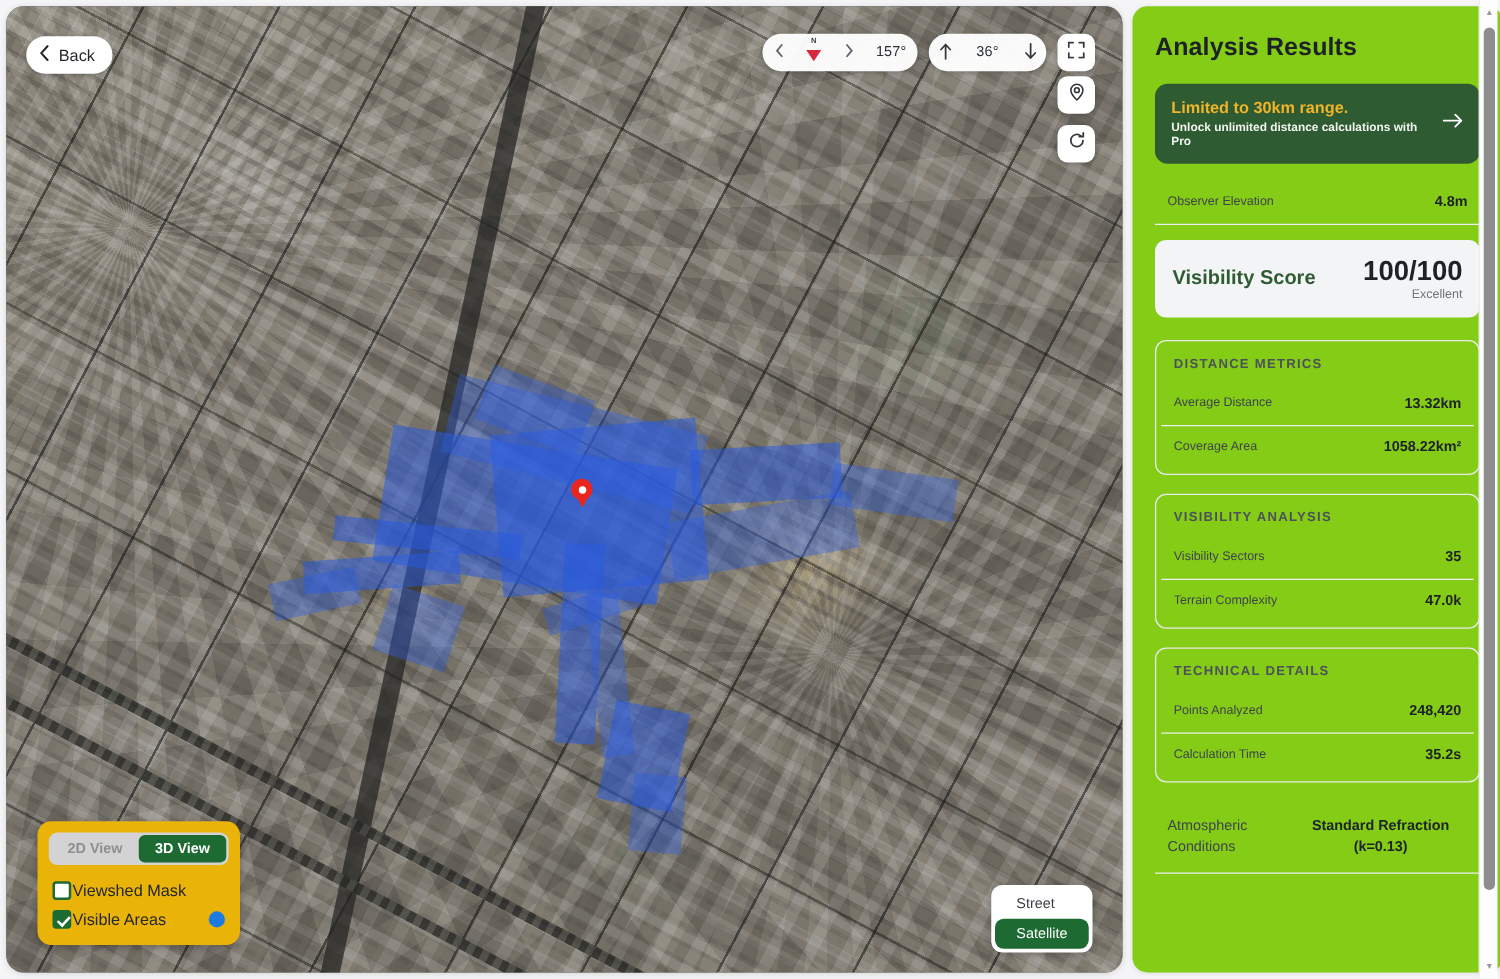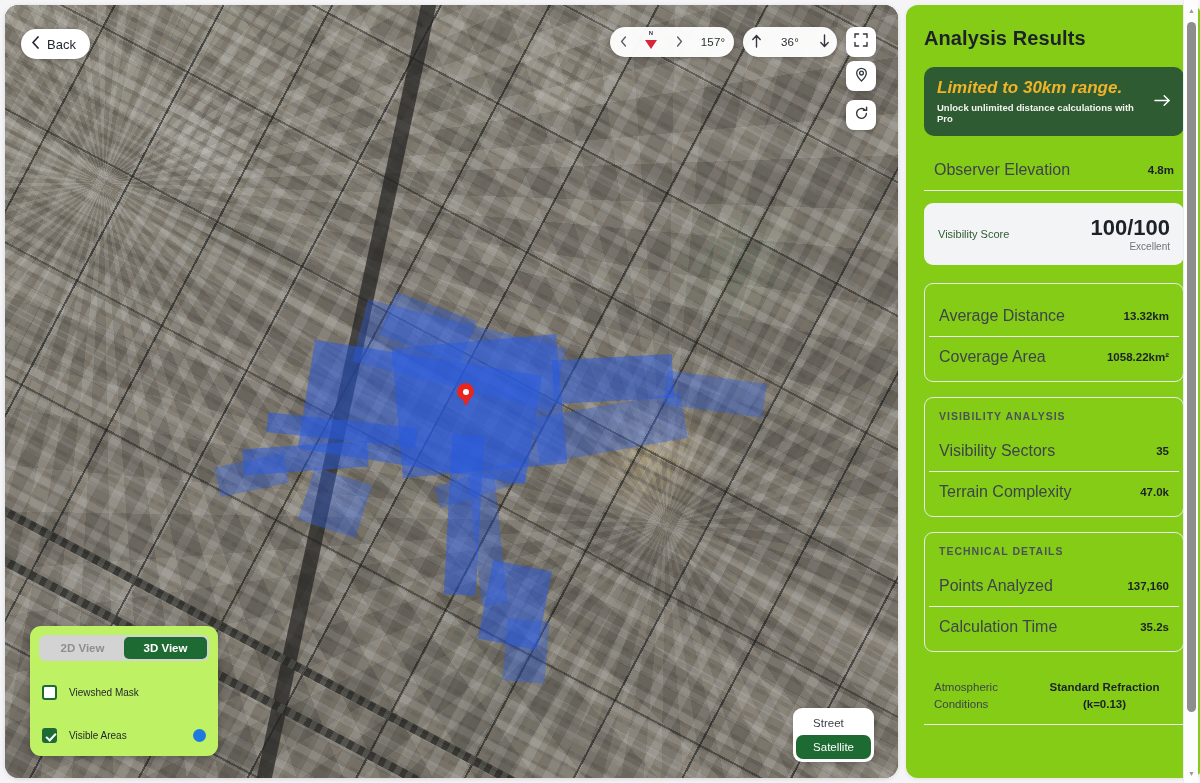--- a/index.html
+++ b/index.html
@@ -110,30 +110,30 @@
     width: 30px; height: 30px; background: #fff; border-radius: 8px;
     box-shadow: 0 1px 4px rgba(0,0,0,.22);
     display: flex; align-items: center; justify-content: center;
     color: #32363d; cursor: pointer;
   }
   .side-btns { position: absolute; right: 22px; top: 56px; z-index: 10; display: flex; flex-direction: column; gap: 9px; }
 
   
   .legend {
     position: absolute; left: 25px; bottom: 22px; z-index: 10;
-    background: #bef264; border-radius: 11px; padding: 9px;
-    box-shadow: 0 2px 7px rgba(0,0,0,.26); width: 188px;
+    background: #eab308; border-radius: 11px; padding: 9px;
+    box-shadow: 0 2px 7px rgba(0,0,0,.26); width: 162px;
   }
   .view-toggle { display: flex; background: #d3d3d3; border-radius: 7px; padding: 2px; margin-bottom: 9px; }
   .view-toggle div {
     flex: 1; text-align: center; font-size: 11.5px; font-weight: bold;
     padding: 5px 0; border-radius: 5px; color: #8e8e8e; cursor: pointer;
   }
   .view-toggle div.on { background: #1d6b32; color: #fff; }
-  .lg-row { display: flex; align-items: center; gap: 12px; padding: 4px 3px; font-size: 10px; color: #24272c; margin-top: 20px; }
+  .lg-row { display: flex; align-items: center; gap: 1px; padding: 4px 3px; font-size: 13px; color: #24272c; }
   .cb { width: 15px; height: 15px; border: 2px solid #1d6b32; border-radius: 3px; background: #fff; flex: none; }
   .cb.checked { background: #1d6b32; position: relative; }
   .cb.checked::after {
     content: ""; position: absolute; left: 4px; top: 1px; width: 4px; height: 8px;
     border: solid #fff; border-width: 0 2px 2px 0; transform: rotate(43deg);
   }
   .lg-swatch { width: 13px; height: 13px; border-radius: 50%; background: #1f7ae0; margin-left: auto; }
 
   .basemap {
     position: absolute; right: 24px; bottom: 16px; z-index: 10;
@@ -154,37 +154,37 @@
     box-shadow: 0 1px 4px rgba(0,0,0,.09);
   }
   .panel-title { font-size: 20px; font-weight: bold; color: #1d2228; margin-bottom: 17px; letter-spacing: .1px; }
 
   .promo {
     background: #2f5b33; border-radius: 10px;
     padding: 11px 13px; display: flex; align-items: center; gap: 8px;
     margin-bottom: 14px; cursor: pointer;
   }
   .promo-txt { flex: 1; }
-  .promo-h { font-size: 17px; font-weight: bold; color: #f0b429; margin-bottom: 4px; font-style: italic; }
+  .promo-h { font-size: 13px; font-weight: bold; color: #f0b429; margin-bottom: 4px; }
   .promo-s { font-size: 9.5px; font-weight: bold; color: #f2f4f0; line-height: 1.2; }
   .promo-arrow { color: #fff; font-size: 15px; }
 
   .row {
     display: flex; align-items: center; justify-content: space-between;
     padding: 11px 10px; border-bottom: 1px solid #eceef0;
   }
-  .row-lbl { font-size: 16px; color: #3e444b; }
+  .row-lbl { font-size: 10px; color: #3e444b; }
   .row-val { font-size: 11.5px; font-weight: bold; color: #1d2228; }
 
   .score-card {
     background: #f3f4f5; border-radius: 9px;
     padding: 13px 14px; margin: 12px 0 18px 0;
     display: flex; align-items: center; justify-content: space-between;
   }
-  .score-lbl { font-size: 11px; color: #2f5b33; font-weight: normal; }
+  .score-lbl { font-size: 16px; color: #2f5b33; font-weight: bold; }
   .score-num { font-size: 22px; font-weight: bold; color: #1d2228; line-height: 1.05; text-align: right; }
   .score-sub { font-size: 10px; color: #6d747c; text-align: right; margin-top: 2px; }
 
   .sect {
     border: 1px solid #e8eaec; border-radius: 9px;
     padding: 12px 4px 4px 4px; margin-bottom: 15px;
   }
   .sect-h {
     font-size: 10.5px; font-weight: bold; color: #4b525a;
     letter-spacing: 1px; padding: 0 10px 9px 10px;
@@ -370,20 +370,21 @@
 
     <div class="score-card">
       <span class="score-lbl">Visibility Score</span>
       <div>
         <div class="score-num">100/100</div>
         <div class="score-sub">Excellent</div>
       </div>
     </div>
 
     <div class="sect">
+      <div class="sect-h">DISTANCE METRICS</div>
       <div class="row">
         <span class="row-lbl">Average Distance</span>
         <span class="row-val">13.32km</span>
       </div>
       <div class="row">
         <span class="row-lbl">Coverage Area</span>
         <span class="row-val">1058.22km²</span>
       </div>
     </div>
 
@@ -396,21 +397,21 @@
       <div class="row">
         <span class="row-lbl">Terrain Complexity</span>
         <span class="row-val">47.0k</span>
       </div>
     </div>
 
     <div class="sect">
       <div class="sect-h">TECHNICAL DETAILS</div>
       <div class="row">
         <span class="row-lbl">Points Analyzed</span>
-        <span class="row-val">137,160</span>
+        <span class="row-val">248,420</span>
       </div>
       <div class="row">
         <span class="row-lbl">Calculation Time</span>
         <span class="row-val">35.2s</span>
       </div>
     </div>
 
     <div class="atmo">
       <span class="atmo-lbl">Atmospheric Conditions</span>
       <span class="atmo-val">Standard Refraction (k=0.13)</span>

